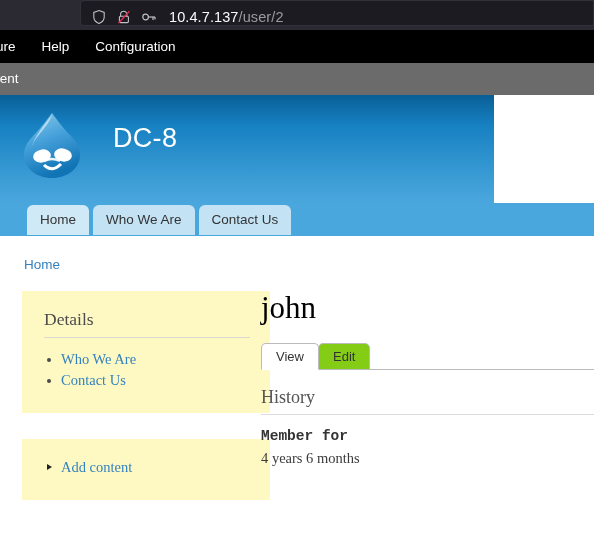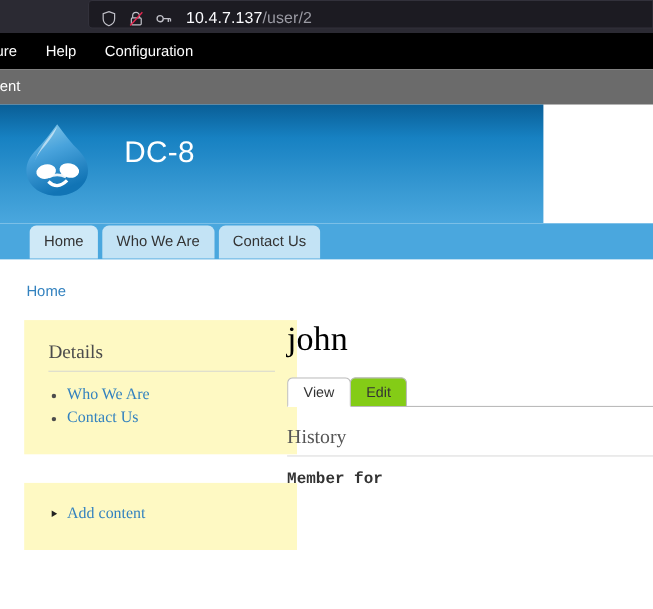--- a/index.html
+++ b/index.html
@@ -407,15 +407,16 @@
     <h1 id="user-title">john</h1>
 
     <div id="content-tabs">
       <div class="tline"></div>
       <div class="ctab t0 active">View</div>
       <div class="ctab t1">Edit</div>
     </div>
 
     <h2 id="history-title">History</h2>
     <div class="field-label">Member for</div>
+    <div class="field-value">4 years 6 months</div>
   </div>
 
 </div>
 
 </body></html>

